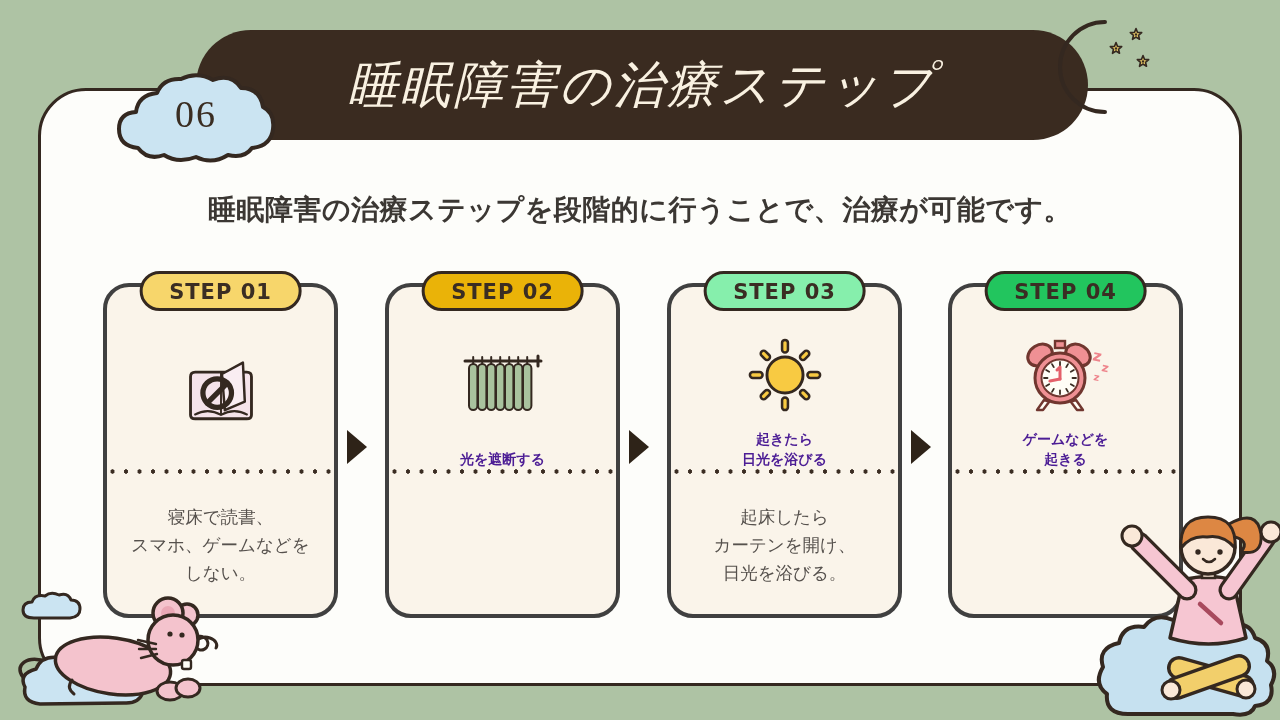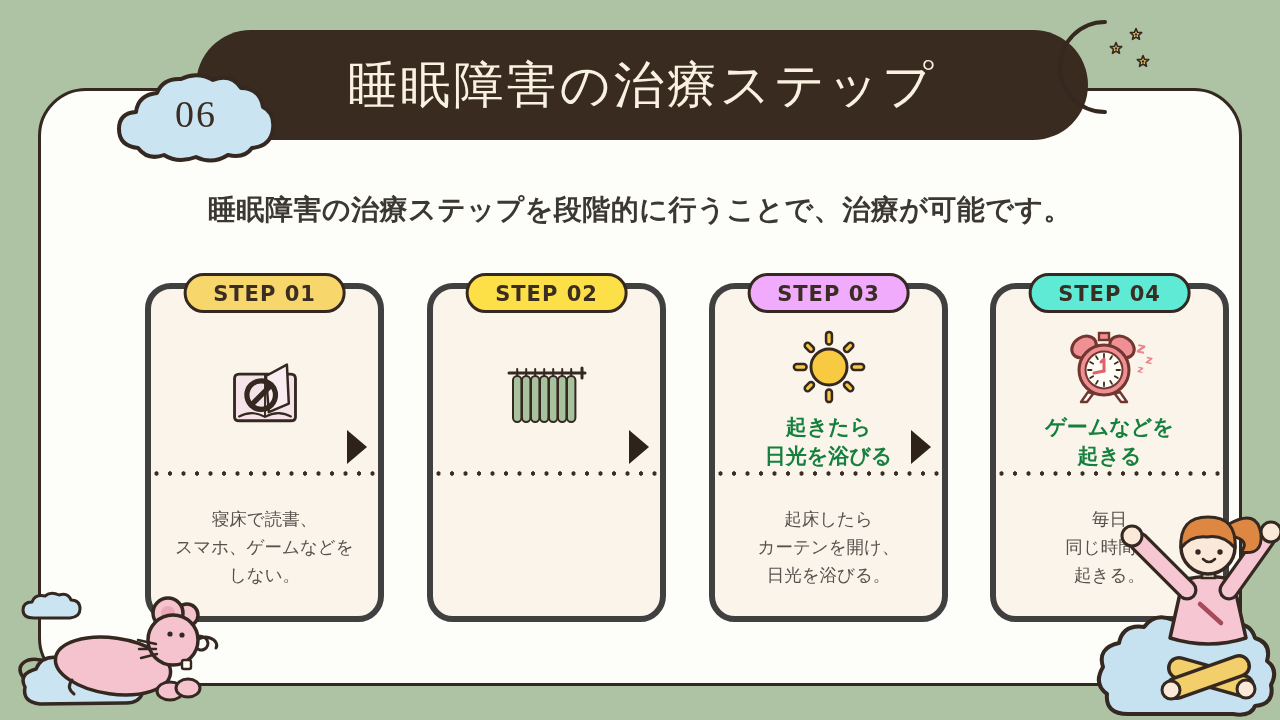--- a/index.html
+++ b/index.html
@@ -10,59 +10,59 @@
     -webkit-font-smoothing:antialiased;
   }
   .panel{
     position:absolute;left:38px;top:88px;width:1198px;height:592px;
     background:#fdfdfa;border:3px solid #342820;border-radius:48px;
     z-index:1;
   }
   .header-banner{
     position:absolute;left:196px;top:30px;width:892px;height:110px;
     background:#3a2b20;border-radius:56px;z-index:2;
-    display:flex;align-items:center;justify-content:center;
+    display:flex;align-items:center;justify-content:center;font-style:italic;
   }
   .slide-title{
     font-size:50px;font-weight:500;color:#f9f1e1;letter-spacing:3px;white-space:nowrap;
   }
   .cloud-badge-wrap{position:absolute;left:112px;top:68px;width:168px;height:100px;z-index:3;}
   .cloud-badge-num{
     position:absolute;left:112px;top:68px;width:168px;height:92px;z-index:4;
     display:flex;align-items:center;justify-content:center;
     font-size:38px;color:#3a2d22;font-weight:400;letter-spacing:2px;font-family:Liberation Serif, serif;
   }
   .moon-wrap{position:absolute;left:1045px;top:14px;width:124px;height:108px;z-index:3;}
   .subtitle{
     position:absolute;left:0;top:191px;width:1280px;text-align:center;z-index:2;
     font-size:28px;font-weight:600;color:#3b3733;letter-spacing:0.5px;font-family:Liberation Serif, serif;
   }
   .step-card{
     position:absolute;top:283px;width:227px;height:327px;z-index:2;
-    background:#faf4ea;border:6px solid #404040;border-radius:26px;margin-left:42px;
+    background:#faf4ea;border:4px solid #404040;border-radius:26px;
   }
   .step-card.p1{left:103px}.step-card.p2{left:385px}.step-card.p3{left:667px}.step-card.p4{left:948px}
   .step-badge{
     position:absolute;top:-16px;left:50%;transform:translateX(-50%);
     height:40px;line-height:36px;padding:0 27px;border:3px solid #342820;border-radius:22px;
     font-size:21px;font-weight:600;color:#3a2d23;letter-spacing:1px;white-space:nowrap;
     box-sizing:border-box;background:#fff;
   }
   .step-badge.c1{background:#f7d66b}
-  .step-badge.c2{background:#fde047}
-  .step-badge.c3{background:#f0abfc}
-  .step-badge.c4{background:#5eead4}
+  .step-badge.c2{background:#eab308}
+  .step-badge.c3{background:#86efac}
+  .step-badge.c4{background:#22c55e}
   .card-top{
     position:absolute;top:0;left:0;right:0;height:182px;
     display:flex;flex-direction:column;align-items:center;justify-content:flex-end;
     padding-bottom:9px;
   }
   .icon-wrap{flex:1;display:flex;align-items:center;justify-content:center;padding-top:32px;}
   .card-title{
-    font-size:21px;font-weight:600;color:#15803d;text-align:center;
+    font-size:14px;font-weight:600;color:#4c1d95;text-align:center;
     line-height:1.38;white-space:pre-line;
   }
   .dotted-divider{
     position:absolute;top:182px;left:1px;right:1px;height:5px;
     background-image:radial-gradient(circle,#3a2c22 2px,transparent 2.3px);
     background-size:13.5px 5px;background-repeat:repeat-x;background-position:center;
   }
   .card-bottom{
     position:absolute;top:188px;bottom:0;left:8px;right:8px;
     display:flex;align-items:center;justify-content:center;
@@ -153,20 +153,21 @@
           <line x1="12.2" y1="4" x2="12.2" y2="11"></line>
             <line x1="21.2" y1="4" x2="21.2" y2="11"></line>
           <line x1="30.2" y1="4" x2="30.2" y2="11"></line>
             <line x1="39.2" y1="4" x2="39.2" y2="11"></line>
           <line x1="48.2" y1="4" x2="48.2" y2="11"></line>
             <line x1="57.2" y1="4" x2="57.2" y2="11"></line>
           <line x1="66.2" y1="4" x2="66.2" y2="11"></line>
         </g>
       </svg>
     </div>
+    <div class="card-title">光を遮断する</div>
   </div>
   <div class="dotted-divider"></div>
 </div>
 
 <div class="step-card p3">
   <div class="step-badge c3">STEP 03</div>
   <div class="card-top">
     <div class="icon-wrap">
       <svg width="78" height="78" viewBox="0 0 80 80">
         <g fill="#f8ca42" stroke="#342820" stroke-width="2.6">
@@ -235,25 +236,20 @@
           <text x="76" y="22" font-size="15" transform="rotate(12 76 22)">z</text>
           <text x="85" y="33" font-size="12" transform="rotate(12 85 33)">z</text>
           <text x="77" y="42" font-size="10" transform="rotate(12 77 42)">z</text>
         </g>
       </svg>
     </div>
     <div class="card-title">ゲームなどを
 起きる</div>
   </div>
   <div class="dotted-divider"></div>
-  <div class="card-bottom">
-    <div class="card-desc">毎日
-同じ時間に
-起きる。</div>
-  </div>
 </div>
 
 <div class="step-arrow a1"></div>
 <div class="step-arrow a2"></div>
 <div class="step-arrow a3"></div>
 
 <div class="mouse-wrap">
   <svg width="230" height="128" viewBox="0 0 230 128">
 
     <path d="M24,30 Q13,30 13,22 Q13,14 22,14 Q25,6 35,8 Q41,3 49,7 Q58,4 61,12 Q70,12 70,21 Q70,29 60,30 Z" fill="#cbe4f2" stroke="#342820" stroke-width="3" stroke-linejoin="round"></path>

